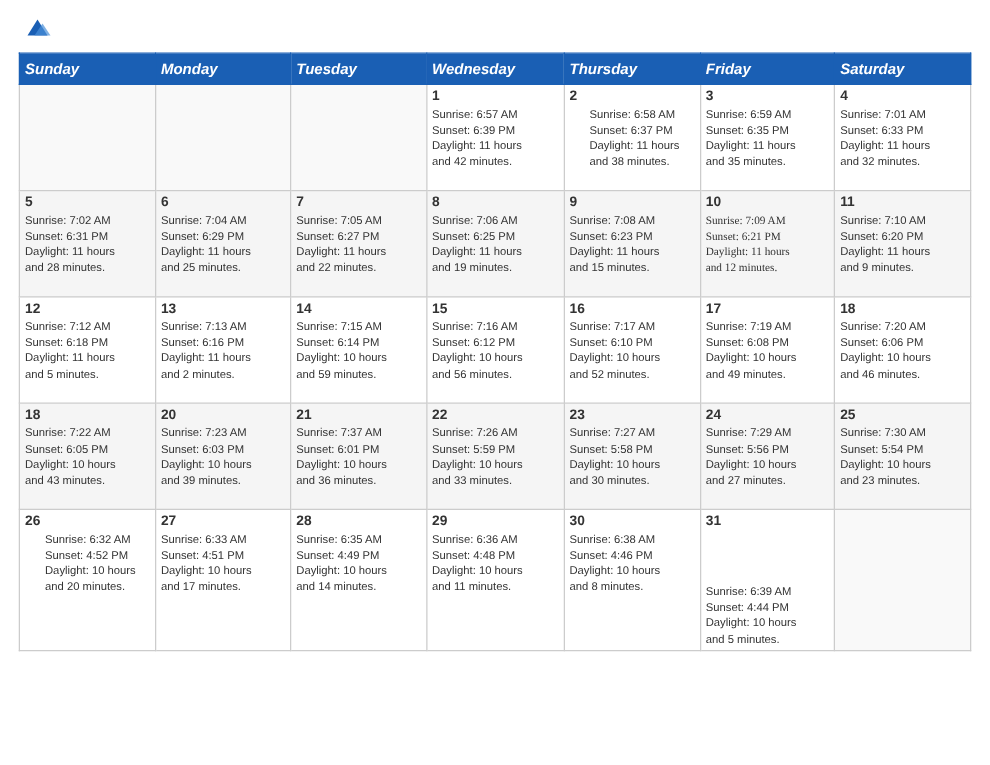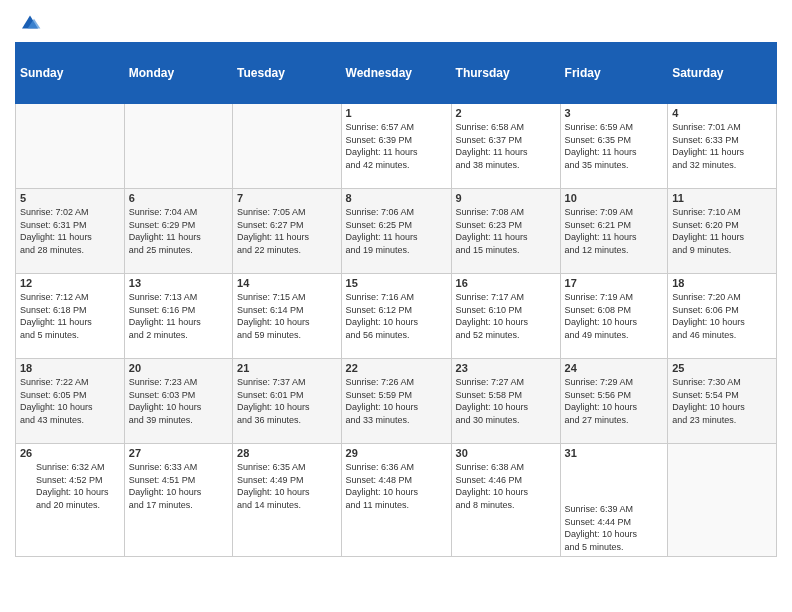--- a/index.html
+++ b/index.html
@@ -59,23 +59,24 @@
     .calendar {
       width: 100%;
       border-collapse: collapse;
       border: 1px solid #ccc;
     }
     .calendar th {
       background-color: #1a5fb4;
       color: #fff;
       font-size: 12px;
       font-weight: bold;
-      padding: 23px 4px;
+      padding: 5px 4px;
       border: 1px solid #1a5fb4;
       text-align: left;
+      font-style: italic;
     }
     .calendar td {
       width: 113px;
       vertical-align: top;
       padding: 3px 4px;
       border: 1px solid #ccc;
       font-size: 9.5px;
       color: #333;
       height: 85px;
       background: #fff;
@@ -139,21 +140,21 @@
           <td class="empty-cell"></td>
           <td>
             <div class="day-number">1</div>
             <div class="day-info" style="white-space: pre-line;">Sunrise: 6:57 AM
 Sunset: 6:39 PM
 Daylight: 11 hours
 and 42 minutes.</div>
           </td>
           <td>
             <div class="day-number">2</div>
-            <div class="day-info" style="white-space: pre-line;">Sunrise: 6:58 AM
+            <div class="day-info" style="white-space: pre-line; margin-left: 16px;">Sunrise: 6:58 AM
 Sunset: 6:37 PM
 Daylight: 11 hours
 and 38 minutes.</div>
           </td>
           <td>
             <div class="day-number">3</div>
             <div class="day-info" style="white-space: pre-line;">Sunrise: 6:59 AM
 Sunset: 6:35 PM
 Daylight: 11 hours
 and 35 minutes.</div>
@@ -197,21 +198,21 @@
           </td>
           <td>
             <div class="day-number">9</div>
             <div class="day-info" style="white-space: pre-line;">Sunrise: 7:08 AM
 Sunset: 6:23 PM
 Daylight: 11 hours
 and 15 minutes.</div>
           </td>
           <td>
             <div class="day-number">10</div>
-            <div class="day-info" style="white-space: pre-line;">Sunrise: 7:09 AM
+            <div class="day-info" style="white-space: pre-line; font-family: Liberation Serif, serif;">Sunrise: 7:09 AM
 Sunset: 6:21 PM
 Daylight: 11 hours
 and 12 minutes.</div>
           </td>
           <td>
             <div class="day-number">11</div>
             <div class="day-info" style="white-space: pre-line;">Sunrise: 7:10 AM
 Sunset: 6:20 PM
 Daylight: 11 hours
 and 9 minutes.</div>

